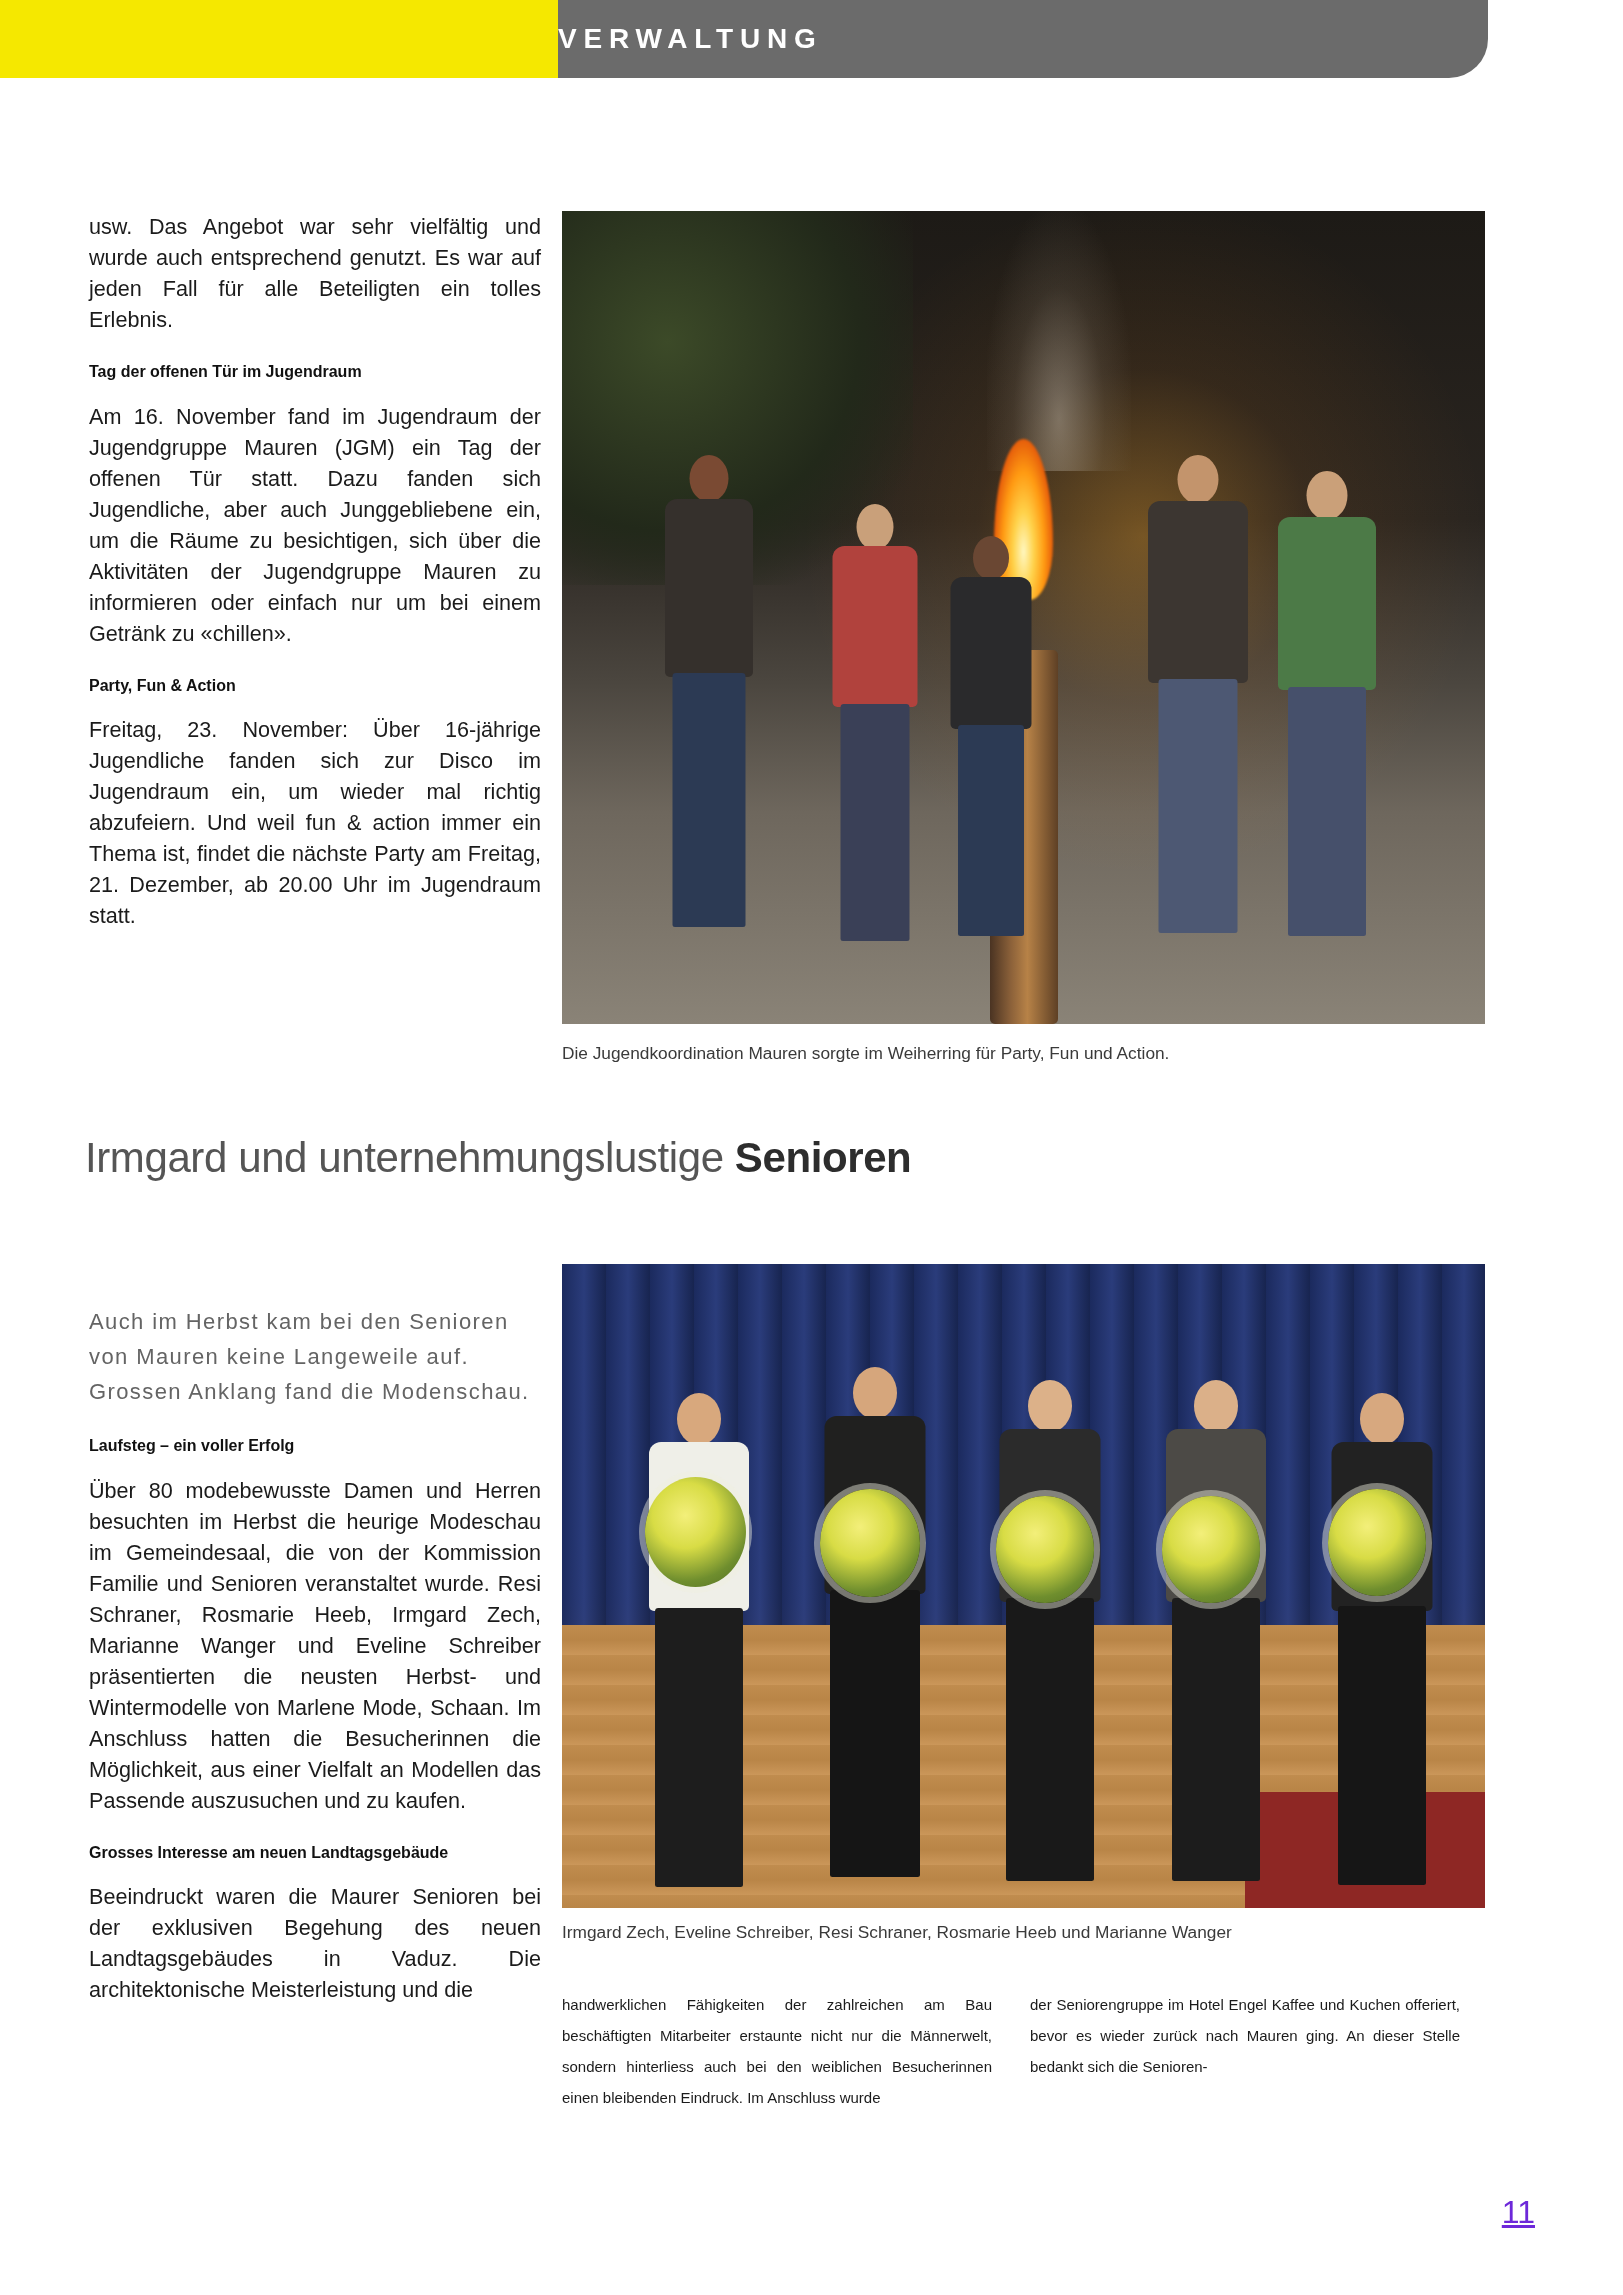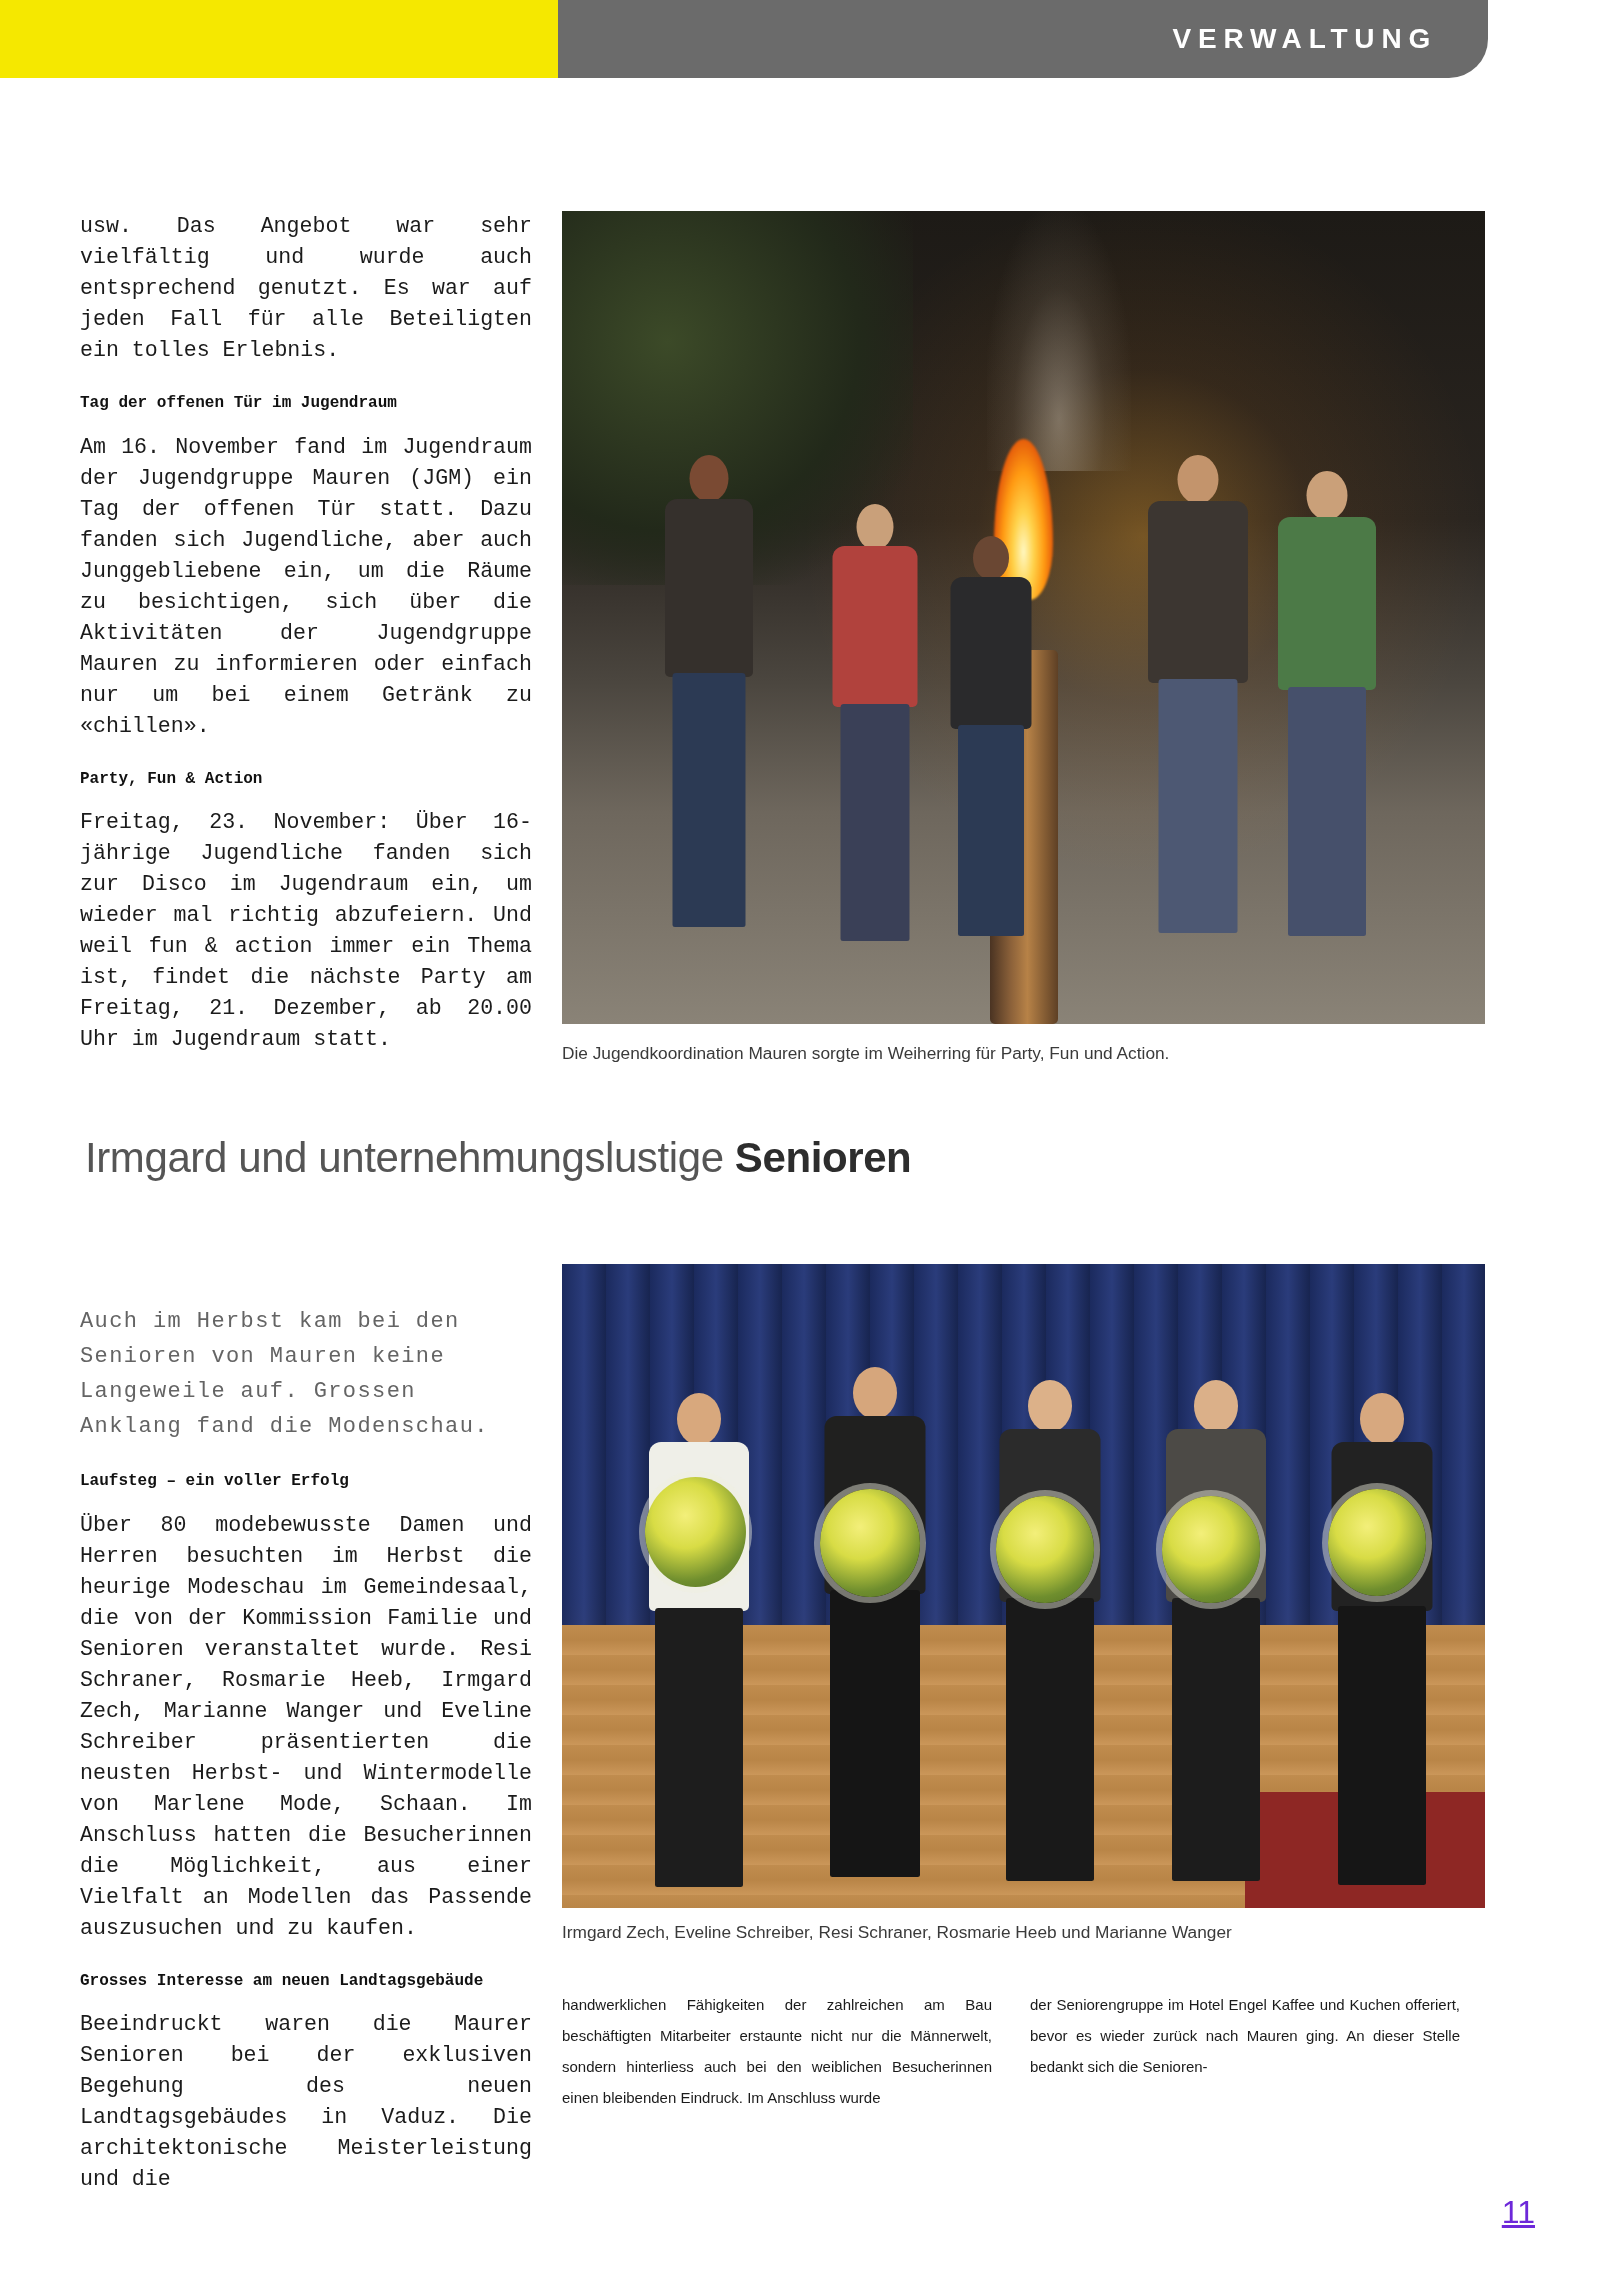--- a/index.html
+++ b/index.html
@@ -41,34 +41,33 @@
     background: #6b6b6b;
     border-bottom-right-radius: 39px;
   }
   .header-title {
     position: absolute;
     top: 0;
     left: 558px;
     width: 879px;
     height: 78px;
     line-height: 78px;
-    text-align: right;
+    text-align: left;
     color: #ffffff;
     font-size: 28px;
     letter-spacing: 6.8px;
     font-weight: bold;
   }
 
   
   .col-left {
     position: absolute;
-    left: 80px;
+    left: 89px;
     width: 452px;
     text-align: justify;
-    font-family: Liberation Mono, monospace;
   }
   p.body {
     font-size: 21.6px;
     line-height: 31px;
     margin: 0 0 22px 0;
     text-align: justify;
     color: #1b1b1b;
   }
   h3.sub {
     font-size: 16px;

